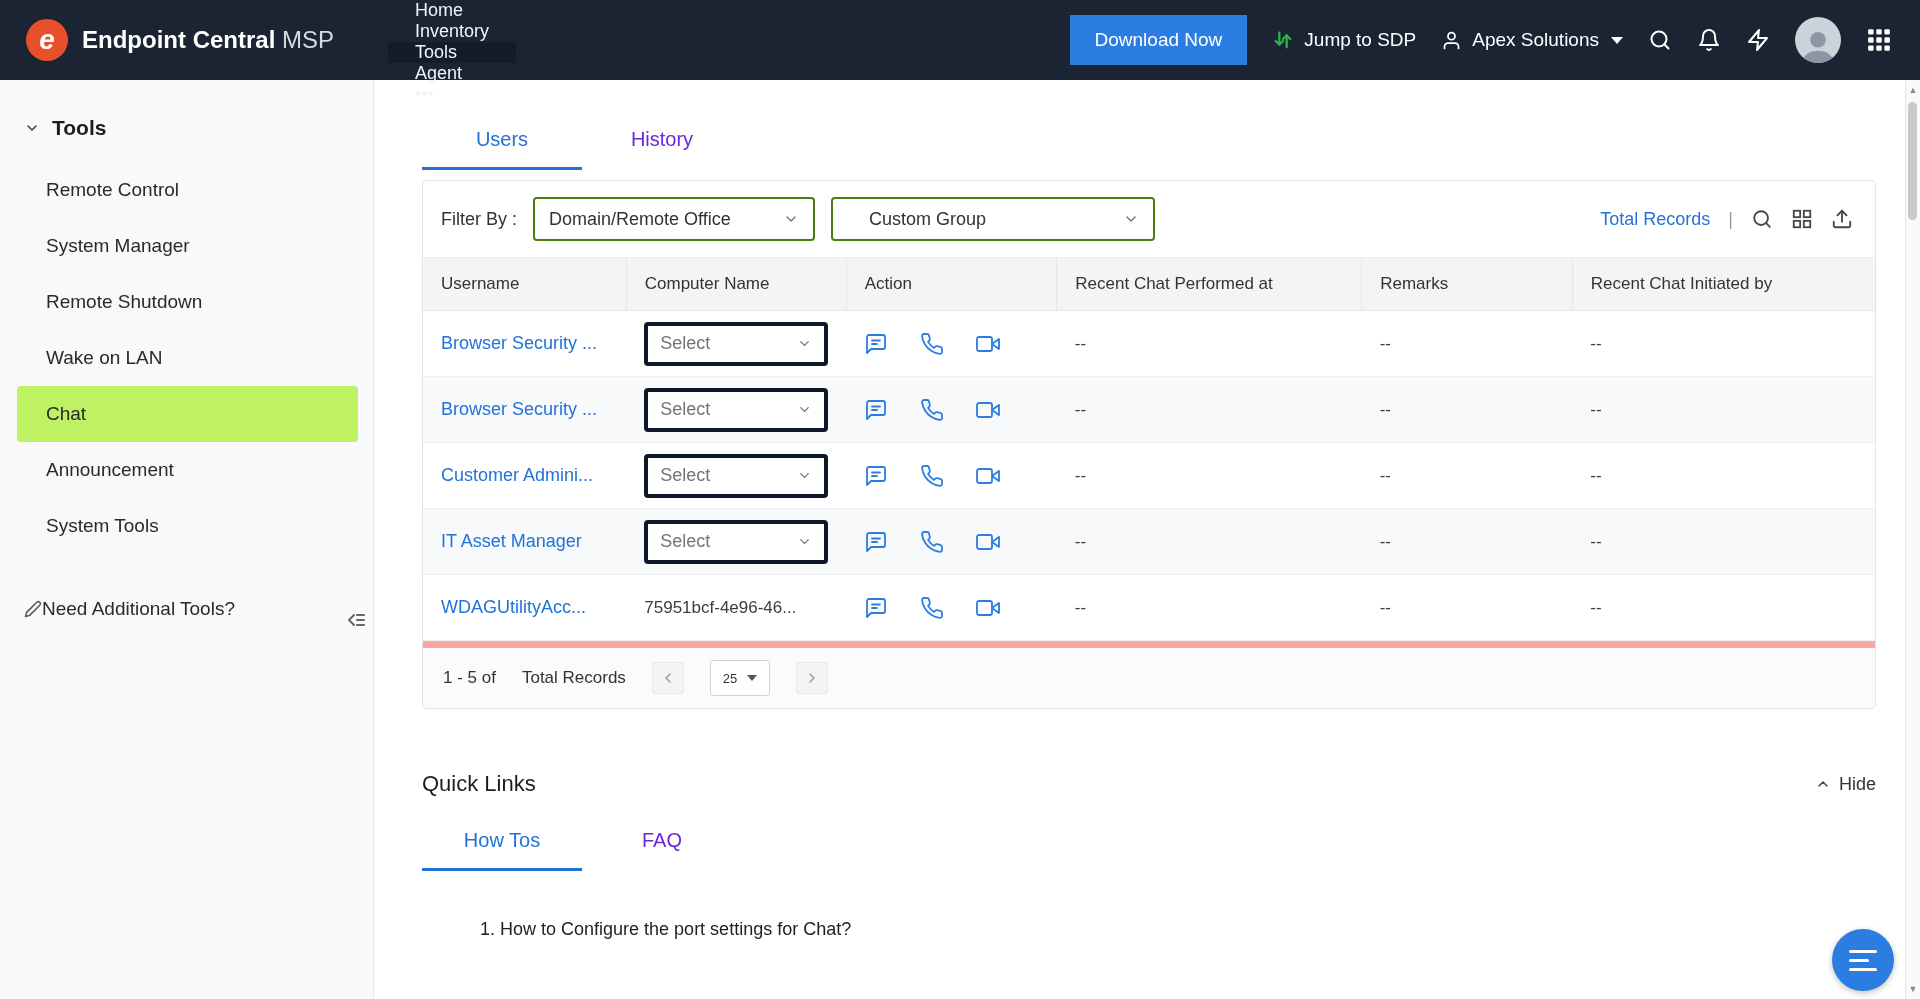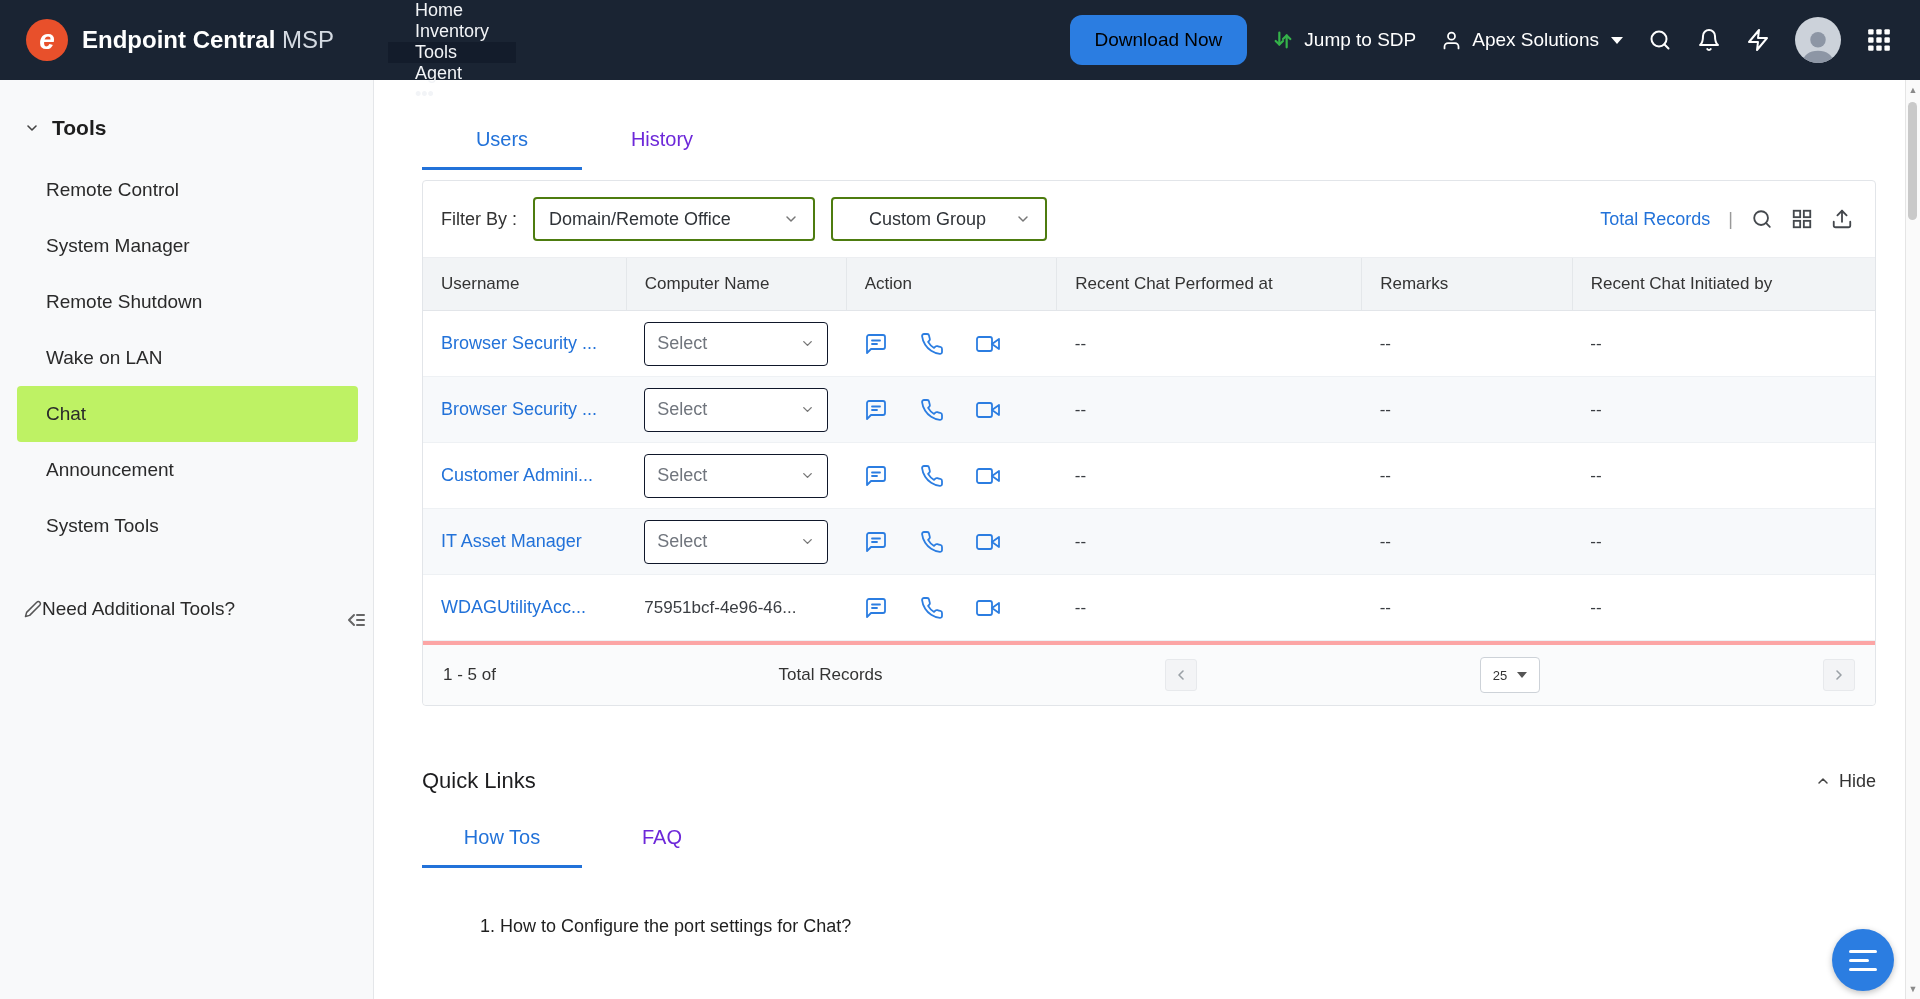--- a/index.html
+++ b/index.html
@@ -9,21 +9,21 @@
   
   .navbar { position:fixed; top:0; left:0; width:1920px; height:80px; background:#1a2433; display:flex; align-items:center; z-index:60; }
   .brand { display:flex; align-items:center; gap:14px; padding-left:26px; cursor:pointer; }
   .logo { width:42px; height:42px; border-radius:50%; background:#e8502b; color:#fff; display:flex; align-items:center; justify-content:center; font-size:28px; font-weight:bold; font-style:italic; }
   .brand-text { color:#fff; font-size:24px; font-weight:700; white-space:nowrap; }
   .brand-text .light { font-weight:400; color:#d4dae2; }
   .nav-menu { display:flex; height:80px; margin-left:54px;flex-direction:column; }
   .nav-item { height:80px; display:flex; align-items:center; padding:0 27px; color:#f2f4f7; font-size:18px; cursor:pointer; white-space:nowrap; }
   .nav-item.active { background:#131c2b; }
   .nav-right { margin-left:auto; display:flex; align-items:center; gap:25px; padding-right:28px; }
-  .btn-download { background:#2b7de1; color:#000000; border:none; border-radius:12px; height:50px; padding:0 25px; font-size:19px; font-family:inherit; cursor:pointer; white-space:nowrap; }
+  .btn-download { background:#2b7de1; color:#ffffff; border:none; border-radius:0; height:50px; padding:0 25px; font-size:19px; font-family:inherit; cursor:pointer; white-space:nowrap; }
   .sdp, .account { display:flex; align-items:center; gap:10px; color:#fff; font-size:19px; cursor:pointer; white-space:nowrap; }
   .caret-down { width:0; height:0; border-left:6px solid transparent; border-right:6px solid transparent; border-top:7px solid #fff; margin-left:2px; }
   .icon-btn { color:#fff; display:flex; cursor:pointer; }
   .avatar { width:46px; height:46px; border-radius:50%; background:#ccd2da; display:flex; align-items:flex-end; justify-content:center; overflow:hidden; cursor:pointer; }
 
   
   .sidebar { position:fixed; top:80px; left:0; bottom:0; width:374px; background:#f8f9fa; border-right:1px solid #e4e6e9; z-index:40; }
   .sb-header { display:flex; align-items:center; gap:12px; padding:36px 0 0 24px; cursor:pointer; }
   .sb-title { font-size:21px; font-weight:700; color:#1e1e1e; }
   .sb-list { margin-top:22px; }
@@ -35,40 +35,40 @@
   
   .main { position:absolute; top:72px; left:374px; width:1546px; padding:34px 0 0 48px;margin-top:16px; }
   .tabs { display:flex; }
   .tab { width:160px; display:flex; justify-content:center; align-items:flex-start; font-size:20px; color:#6d28d9; padding:6px 0 16px 0; border-bottom:3px solid transparent; cursor:pointer; }
   .tab.active { color:#2272d9; border-bottom-color:#2272d9; }
 
   .card { margin-top:10px; width:1454px; border:1px solid #e2e5e9; border-radius:4px; background:#fff; }
   .filter-bar { display:flex; align-items:center; gap:16px; padding:16px 22px 16px 18px; }
   .filter-label { font-size:18px; color:#333; white-space:nowrap; }
   .dropdown { display:flex; align-items:center; justify-content:space-between; border:2px solid #4d7c0f; border-radius:4px; height:44px; padding:0 14px; font-size:18px; color:#2f3338; background:#fff; cursor:pointer; }
-  .dd-1 { width:282px; } .dd-2 { width:216px;padding-left:36px; }
+  .dd-1 { width:282px; } .dd-2 { width:324px;padding-left:36px; }
   .dd-caret { color:#777; }
   .filter-tools { margin-left:auto; display:flex; align-items:center; gap:18px; }
   .link { color:#2272d9; text-decoration:none; cursor:pointer; }
   .total-link { font-size:18px; }
   .sep { color:#999; font-size:18px; }
   .tool-icon { color:#44484d; cursor:pointer; display:flex; }
 
   table.grid { width:100%; border-collapse:collapse; }
   table.grid th { background:#f2f4f6; font-size:17px; font-weight:400; color:#333; text-align:left; padding:16px 18px; border-bottom:1px solid #e2e5e9; border-top:1px solid #eceef1; }
   table.grid th + th { border-left:1px solid #e4e7ea; }
   table.grid td { height:66px; padding:0 18px; font-size:17px; color:#3a3d42; border-bottom:1px solid #eef1f4; }
   table.grid tbody tr:nth-child(even) { background:#f7f9fb; }
   .user-link { font-size:18px; }
-  .select-chip { display:inline-flex; align-items:center; justify-content:space-between; width:184px; height:44px; border:1px solid #0f172a; border-radius:4px; padding:0 12px; background:#fff; color:#70757d; font-size:18px; cursor:pointer; }
+  .select-chip { display:inline-flex; align-items:center; justify-content:space-between; width:184px; height:44px; border:4px solid #0f172a; border-radius:4px; padding:0 12px; background:#fff; color:#70757d; font-size:18px; cursor:pointer; }
   .action-cell { display:flex; align-items:center; gap:32px; }
   .action-icon { color:#2b7de1; cursor:pointer; display:flex; }
   .col-user { width:14%; } .col-comp { width:15%; } .col-act { width:14.5%; } .col-perf { width:21%; } .col-rem { width:14.5%; }
 
-  .pagination { display:flex; align-items:center; justify-content:space-between; gap:14px; padding:12px 20px; background:#fafbfc; border-top:4px solid #fca5a5; border-radius:0 0 4px 4px; }
+  .pagination { display:flex; align-items:center; justify-content:flex-start; gap:26px; padding:12px 20px; background:#fafbfc; border-top:7px solid #fca5a5; border-radius:0 0 4px 4px; }
   .pg-text { font-size:17px; color:#333; }
   .pg-btn { width:32px; height:32px; display:flex; align-items:center; justify-content:center; background:#f3f4f6; border:1px solid #e7e9ec; border-radius:3px; color:#9aa0a6; cursor:pointer; }
   .page-size { display:flex; align-items:center; gap:10px; background:#fff; border:1px solid #cdd2d8; border-radius:4px; height:36px; padding:0 12px; font-size:13px; color:#333; cursor:pointer; }
   .ps-caret { width:0; height:0; border-left:5px solid transparent; border-right:5px solid transparent; border-top:6px solid #555; }
 
   
   .quick-links { margin-top:62px; width:1454px; }
   .ql-head { display:flex; align-items:center; justify-content:space-between; }
   .ql-title { font-size:22px; color:#1d1d1f; font-weight:500; }
   .hide-toggle { display:flex; align-items:center; gap:8px; font-size:18px; color:#333; cursor:pointer; }

